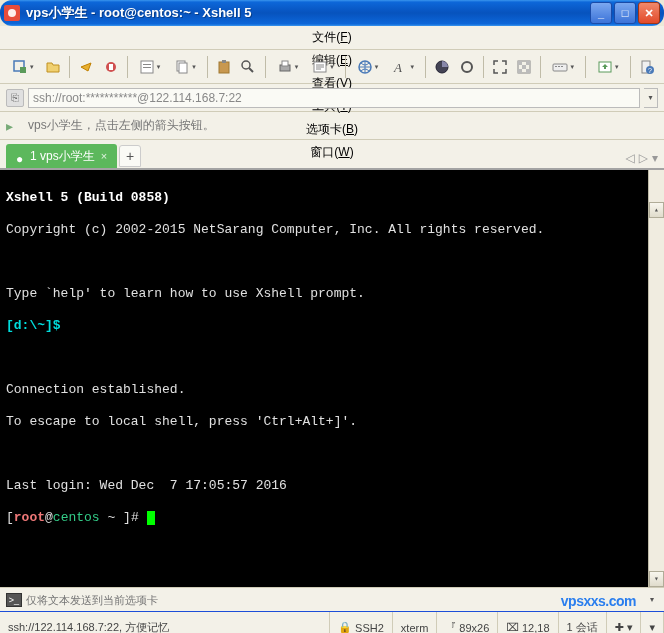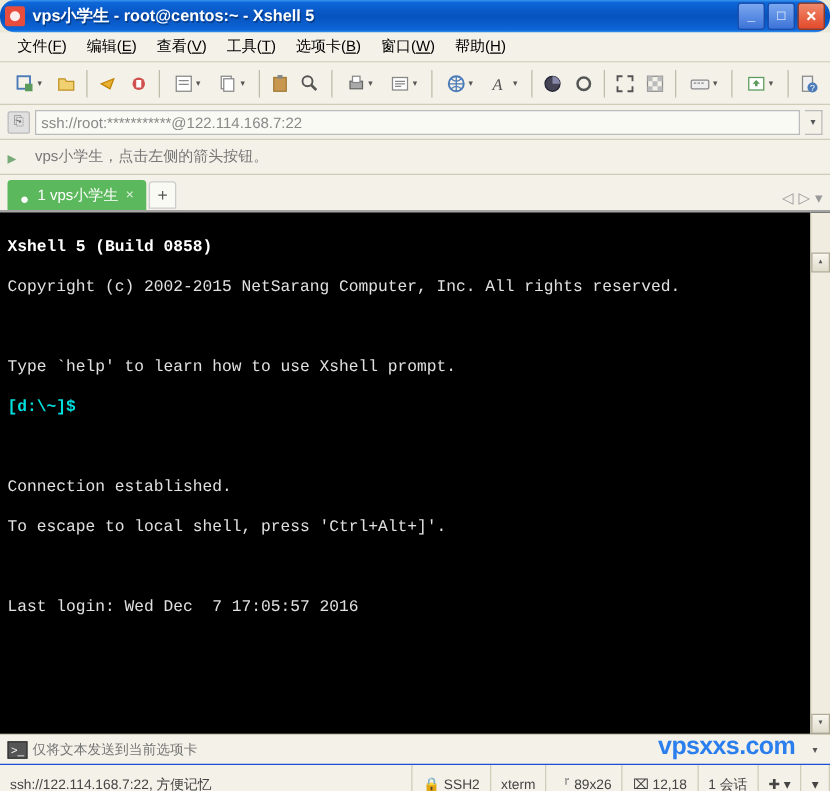--- a/index.html
+++ b/index.html
@@ -8,21 +8,21 @@
 
 .titlebar { height: 26px; background: linear-gradient(to bottom, #3a96ee 0%, #0d67d9 8%, #0857c4 40%, #0753bd 50%, #0857c4 60%, #0d67d9 92%, #3a96ee 100%); display: flex; align-items: center; padding: 0 4px; color: white; font-weight: bold; font-size: 13px; border-radius: 12px; }
 .titlebar .app-icon { width: 16px; height: 16px; background: #e74c3c; border-radius: 2px; margin-right: 6px; display: flex; align-items: center; justify-content: center; }
 .titlebar .title { flex: 1; text-shadow: 1px 1px 0 rgba(0,0,0,0.3); }
 .win-controls { display: flex; gap: 2px; }
 .win-btn { width: 22px; height: 22px; border-radius: 3px; display: flex; align-items: center; justify-content: center; font-weight: bold; font-size: 11px; color: white; cursor: pointer; }
 .win-btn.min, .win-btn.max { background: linear-gradient(to bottom, #7ba8f0, #3c73d8); border: 1px solid #1a4ba8; }
 .win-btn.close { background: linear-gradient(to bottom, #f0896b, #e24a2a); border: 1px solid #a03616; }
 
 
-.menubar { height: 24px; background: #f3f1e8; display: flex; align-items: center; padding: 0 6px; border-bottom: 1px solid #d0ccb8; }
+.menubar { height: 24px; background: #f3f1e8; display: flex; align-items: center; padding: 0 6px; border-bottom: 1px solid #d0ccb8; flex-direction: column; }
 .menu-item { padding: 3px 8px; cursor: pointer; }
 .menu-item u { text-decoration: underline; }
 
 
 .toolbar { height: 34px; background: #f3f1e8; display: flex; align-items: center; padding: 0 6px; gap: 2px; border-bottom: 1px solid #d0ccb8; }
 .tb-btn { width: 24px; height: 24px; display: flex; align-items: center; justify-content: center; cursor: pointer; border-radius: 2px; position: relative; }
 .tb-btn.dd { width: 36px; }
 .tb-btn .arrow { font-size: 7px; margin-left: 2px; color: #555; }
 .tb-sep { width: 1px; height: 22px; background: #c0bca8; margin: 0 3px; }
 .tb-icon { width: 16px; height: 16px; display: block; }
@@ -65,21 +65,21 @@
 .inputbar .cmd-icon { width: 16px; height: 14px; background: #555; color: white; font-size: 9px; display: flex; align-items: center; justify-content: center; border: 1px solid #333; }
 .inputbar input { flex: 1; border: none; background: transparent; font-size: 11px; color: #888; }
 .inputbar .end-dd { font-size: 8px; color: #555; cursor: pointer; padding: 0 4px; }
 
 
 .statusbar { height: 32px; background: #f3f1e8; display: flex; align-items: flex-start; font-size: 11px; color: #444; border-top: 1px solid #1d4ed8; }
 .status-cell { padding: 0 8px; height: 100%; display: flex; align-items: center; border-right: 1px solid #d0ccb8; gap: 3px; }
 .status-cell.main { flex: 1; }
 .lock-icon { color: #e8aa20; font-size: 11px; }
 
-.watermark { position: absolute; bottom: 24px; right: 28px; font-size: 20px; color: #2a7eee; font-weight: bold; font-family: Arial; pointer-events: none; letter-spacing: -0.5px; }
+.watermark { position: absolute; bottom: 24px; right: 28px; font-size: 14px; color: #2a7eee; font-weight: bold; font-family: Arial; pointer-events: none; letter-spacing: -0.5px; }
 </style>
 </head>
 <body>
 
 <div class="titlebar">
   <div class="app-icon">
     <svg width="10" height="10">
         <circle cx="5" cy="5" r="4" fill="#fff" opacity="0.9"></circle>
       </svg>
   </div>
@@ -269,20 +269,21 @@
 <div class="term-line term-bold">Xshell 5 (Build 0858)</div>
 <div class="term-line">Copyright (c) 2002-2015 NetSarang Computer, Inc. All rights reserved.</div>
 <div class="term-line"></div>
 <div class="term-line">Type `help' to learn how to use Xshell prompt.</div>
 <div class="term-line term-cyan">[d:\~]$ </div>
 <div class="term-line"></div>
 <div class="term-line">Connection established.</div>
 <div class="term-line">To escape to local shell, press 'Ctrl+Alt+]'.</div>
 <div class="term-line"></div>
 <div class="term-line">Last login: Wed Dec  7 17:05:57 2016</div>
+<div class="term-line"><span>[</span><span class="term-red">root</span><span>@</span><span class="term-green">centos</span> <span>~</span><span> ]# </span><span class="cursor"></span></div>
 
   <div class="scrollbar-v">
     <div class="sb-btn">▴</div>
     <div class="sb-track"></div>
     <div class="sb-btn sb-bottom">▾</div>
   </div>
 </div>
 
 <div class="inputbar">
   <div class="cmd-icon">&gt;_</div>

